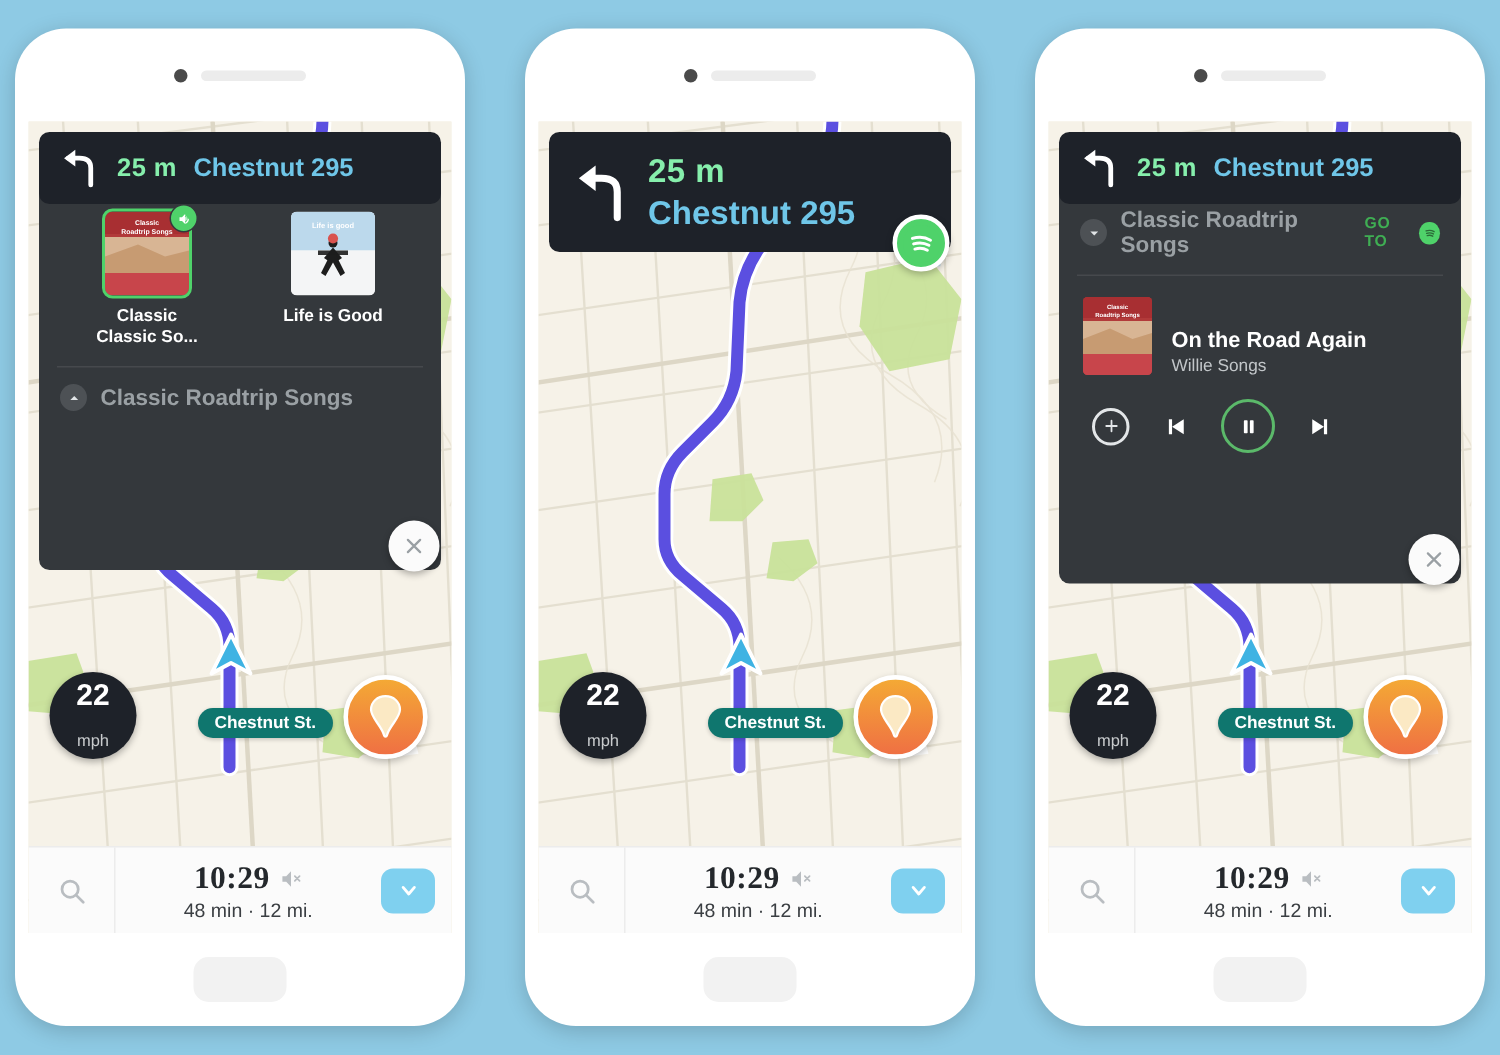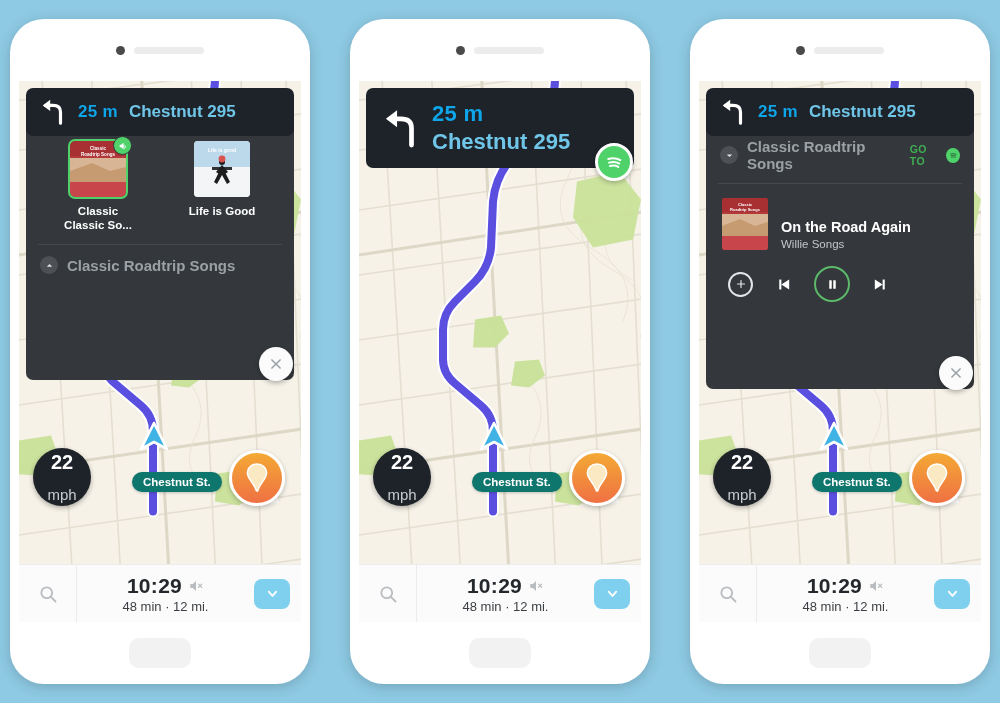--- a/index.html
+++ b/index.html
@@ -41,21 +41,21 @@
     position:absolute; left:7px; right:7px; top:7px;
     background:#1e2229; border-radius:7px;
     display:flex; align-items:center; gap:10px;
     padding:9px 12px; z-index:6;
   }
   .nav-header.tall { padding:13px 14px; }
   .turn-arrow { flex:0 0 auto; width:30px; height:30px; }
   .turn-arrow.big { width:42px; height:42px; }
   .nav-text { display:flex; align-items:center; gap:11px; }
   .nav-text.stack { flex-direction:column; align-items:flex-start; gap:2px; }
-  .dist { color:#0ea5e9; font-size:17px; font-weight:bold; letter-spacing:.3px; }
+  .dist { color:#86efac; font-size:17px; font-weight:bold; letter-spacing:.3px; }
   .dist.big { font-size:22px; }
   .street { color:#6fc6e8; font-size:17px; font-weight:bold; }
   .street.big { font-size:22px; }
 
   
   .panel {
     position:absolute; left:7px; right:7px; z-index:5;
     background:#34383c;
     border-bottom-left-radius:7px; border-bottom-right-radius:7px;
   }
@@ -123,21 +123,21 @@
   .spotify-fab svg { width:25px; height:25px; }
 
   
   .speed-badge {
     position:absolute; width:58px; height:58px; border-radius:50%;
     background:#1e2229; color:#fff; display:flex; flex-direction:column;
     align-items:center; justify-content:center; z-index:7;
     box-shadow:0 2px 5px rgba(0,0,0,.3);
   }
   .speed-badge .val { font-size:20px; font-weight:bold; line-height:1; }
-  .speed-badge .unit { font-size:15px; color:#c9ccce; margin-top:14px; }
+  .speed-badge .unit { font-size:11px; color:#c9ccce; margin-top:14px; }
 
   .dest-pin {
     position:absolute; width:56px; height:56px; border-radius:50%;
     background:linear-gradient(#f4a935,#ef7043);
     border:3px solid #ffffff; box-shadow:0 2px 5px rgba(0,0,0,.25);
     display:flex; align-items:center; justify-content:center; z-index:7;
   }
   .dest-pin svg { width:26px; height:30px; }
 
   .street-pill {
@@ -152,21 +152,21 @@
   
   .eta-bar {
     position:absolute; left:0; right:0; bottom:0; height:58px;
     background:#fbfbfb; display:flex; align-items:center; z-index:9;
     border-top:1px solid #ececec;
   }
   .eta-search { width:58px; display:flex; align-items:center; justify-content:center; border-right:1px solid #ececec; height:100%; }
   .eta-search svg { width:20px; height:20px; }
   .eta-mid { flex:1 1 auto; display:flex; flex-direction:column; align-items:center; justify-content:center; }
   .eta-top { display:flex; align-items:center; gap:6px; }
-  .eta-time { font-size:21px; font-weight:bold; color:#24282c; letter-spacing:.3px; }
+  .eta-time { font-size:21px; font-weight:bold; color:#24282c; letter-spacing:.3px;font-family:Liberation Serif, serif; }
   .eta-mute svg { width:16px; height:14px; display:block; }
   .eta-sub { font-size:13px; color:#3b3f43; margin-top:1px; }
   .eta-btn {
     width:36px; height:30px; border-radius:8px; background:#7fd0ef;
     display:flex; align-items:center; justify-content:center; margin-right:11px;
   }
   .eta-btn svg { width:15px; height:15px; }
 </style>
 </head>
 <body style="background: rgb(142, 202, 228);">

